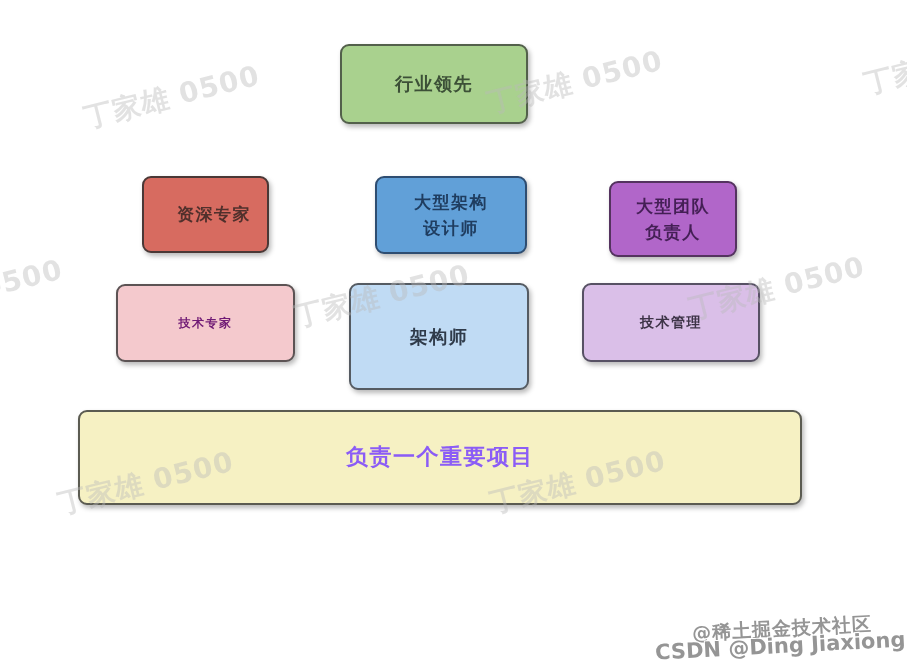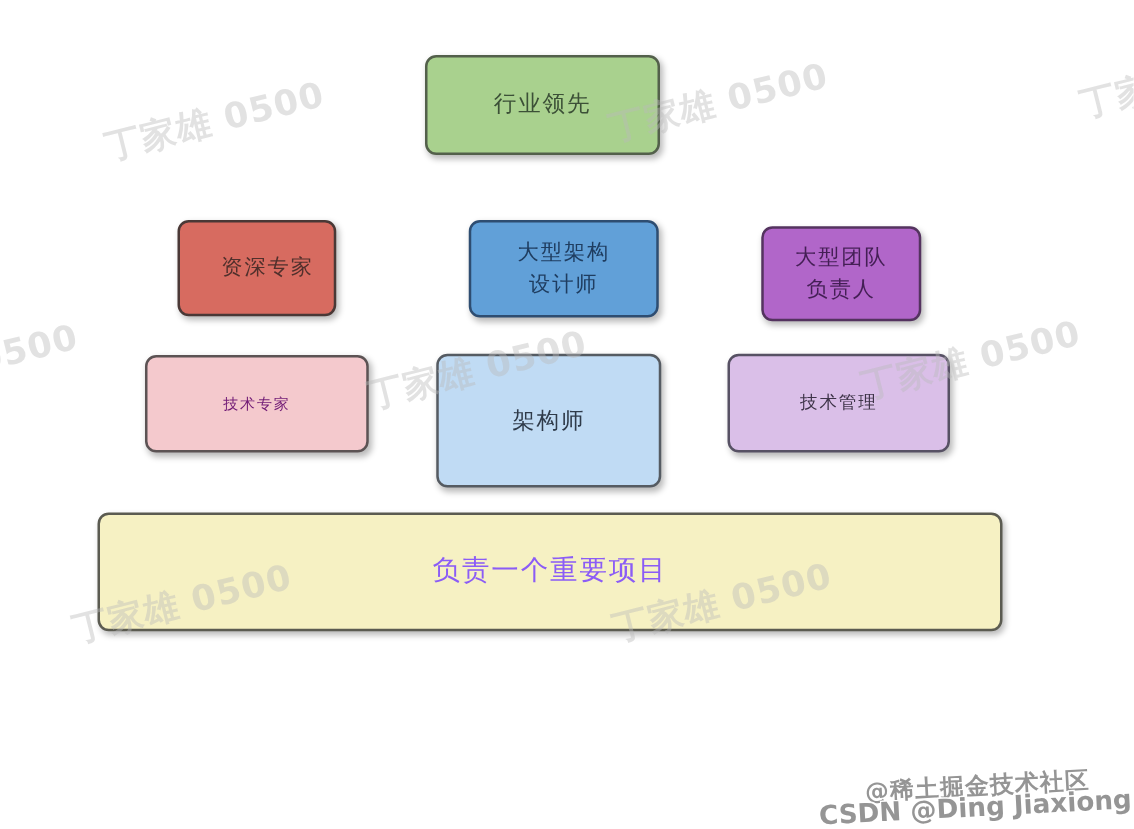--- a/index.html
+++ b/index.html
@@ -19,21 +19,21 @@
     display: flex;
     align-items: center;
     justify-content: center;
     border-radius: 9px;
     border: 2.5px solid #555;
     box-shadow: 2px 3px 5px rgba(0,0,0,0.28);
     box-sizing: border-box;
     text-align: center;
   }
   .box-label {
-    font-weight: 400;
+    font-weight: 700;
     letter-spacing: 1.5px;
     white-space: pre-line;
     line-height: 1.55;
   }
 
   .b0 { left: 340px; top: 44px;  width: 188px; height: 80px; background: #a9d18e; border-color: #53604b; }
   .b0 .box-label { color: #3c5037; font-size: 18px; }
 
   .b1 { left: 142px; top: 176px; width: 127px; height: 77px; background: #d76b60; border-color: #4a3836; }
   .b1 .box-label { color: #50302c; font-size: 17px; margin-left: 17px; }

